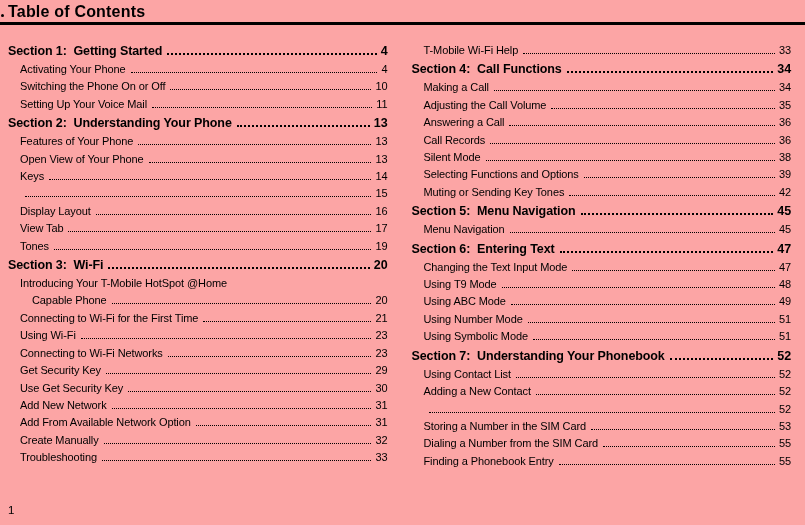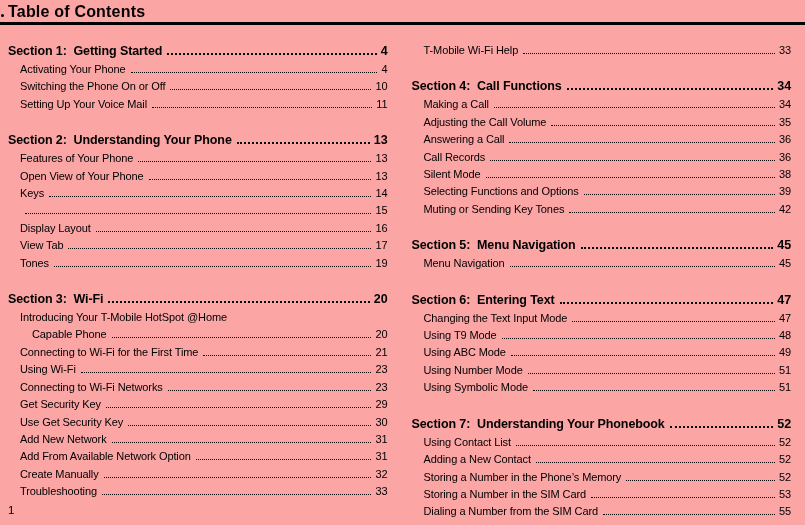--- a/index.html
+++ b/index.html
@@ -32,21 +32,21 @@
     min-width: 10px;
     border-bottom: 1.5px dotted #000;
     margin: 0 4px 0 5px;
   }
 
   .item { font-size: 11px; line-height: 17.4px; padding-left: 12px; letter-spacing: -0.1px; }
   .item.cont { padding-left: 24px; }
   .item.wrap-first { padding-left: 12px; text-align: right; }
 
   .section { font-size: 12.5px; font-weight: bold; line-height: 19px; letter-spacing: -0.1px; }
-  .section:not(:first-child) { margin-top: 18px; }
+  .section:not(:first-child) { margin-top: 1px; }
   .section .leader { border-bottom-width: 2px; }
 
   .pagenum {
     position: absolute; left: 8px; bottom: 9px;
     font-size: 11.5px;
   }
 </style>
 </head>
 <body>
 
@@ -272,21 +272,20 @@
           <span class="label">Using Contact List</span>
           <span class="leader"></span>
           <span class="pg">52</span>
         </div>
         <div class="row item">
           <span class="label">Adding a New Contact</span>
           <span class="leader"></span>
           <span class="pg">52</span>
         </div>
         <div class="row item">
-          <span class="label">Storing a Number in the Phone’s Memory</span>
           <span class="leader"></span>
           <span class="pg">52</span>
         </div>
         <div class="row item">
           <span class="label">Storing a Number in the SIM Card</span>
           <span class="leader"></span>
           <span class="pg">53</span>
         </div>
         <div class="row item">
           <span class="label">Dialing a Number from the SIM Card</span>

